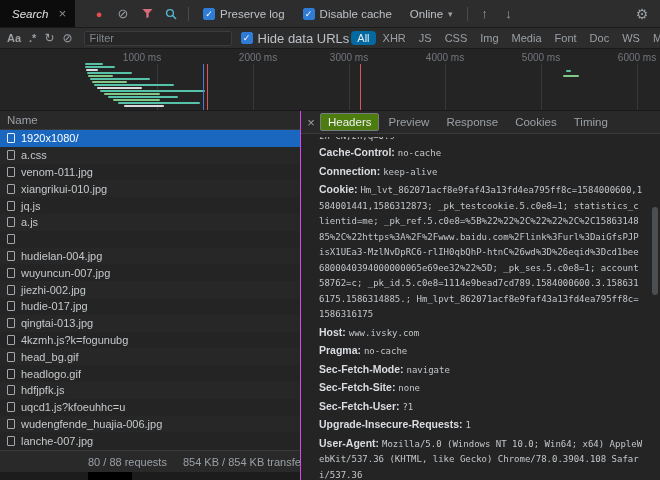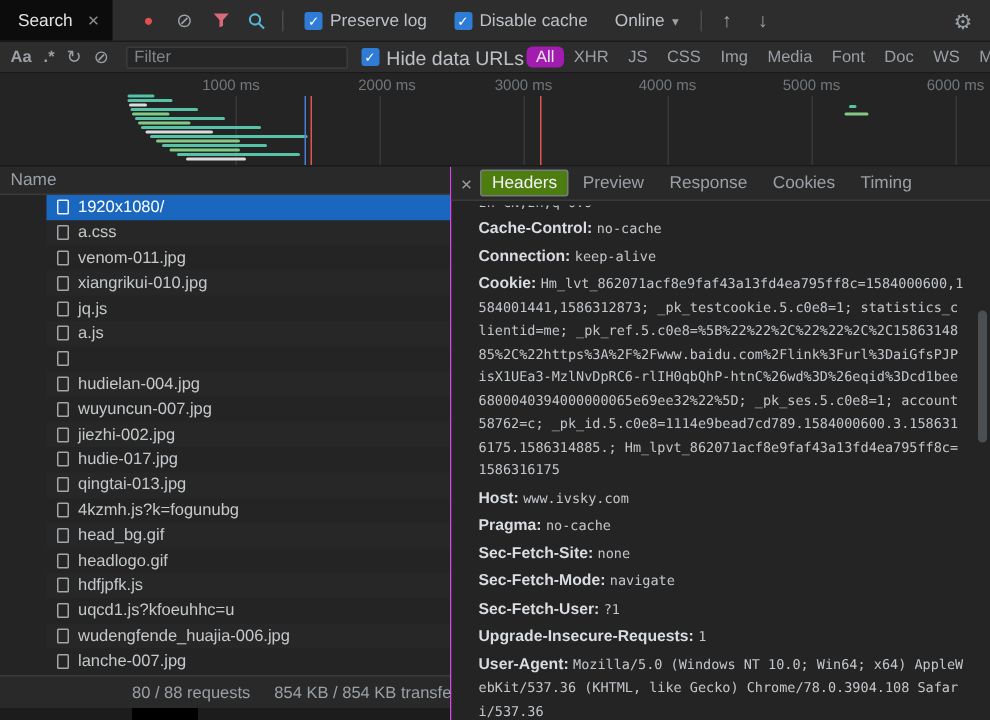--- a/index.html
+++ b/index.html
@@ -2,21 +2,21 @@
 <html style="--record-red: #e34f4f; --funnel-red: #d86a7a; --search-teal: #55b6d6; --checkbox-blue: #2f7cd6; --selection-blue: #1a67c0; --bar-teal: #56c2a7; --bar-green: #83c986; --bar-white: #d9dcde; --line-red: #e05454; --line-blue: #4b7bd6;"><head>
 <meta charset="utf-8">
 <style>
   * { box-sizing: border-box; margin: 0; padding: 0; }
   html, body { width: 660px; height: 480px; overflow: hidden; }
   body { background:#242424; color:#9aa0a6; font-family:"Liberation Sans",sans-serif; font-size:12px; }
   .devtools { width:660px; height:480px; display:flex; flex-direction:column; }
 
   
   .toolbar-top { height:28px; flex:0 0 auto; background:#2d2d2d; border-bottom:1px solid #1a1a1a; display:flex; align-items:center; }
-  .search-tab { height:100%; display:flex; align-items:center; background:#0c0c0c; padding:0 9px 0 12px; color:#e3e3e3; gap:10px; font-size:11.5px; }
+  .search-tab { height:100%; display:flex; align-items:center; background:#0c0c0c; padding:0 9px 0 12px; color:#e3e3e3; gap:10px; font-size:11.5px;font-style:italic; }
   .tab-close { color:#8a9096; font-size:13px; }
   .icon { width:24px; height:22px; display:flex; align-items:center; justify-content:center; color:#9aa0a6; font-size:13px; flex:0 0 auto; }
   .icon.record { color:var(--record-red); font-size:11px; margin-left:12px; }
   .icon.funnel { color:var(--funnel-red); }
   .icon.search { color:var(--search-teal); }
   .vsep { width:1px; height:14px; background:#4a4a4a; margin:0 5px; flex:0 0 auto; }
   .check-group { display:flex; align-items:center; gap:5px; margin:0 9px; color:#bdc1c6; font-size:11.5px; white-space:nowrap; }
   .checkbox { width:12px; height:12px; border-radius:2px; border:1px solid #6e7378; display:flex; align-items:center; justify-content:center; color:#fff; font-size:9px; flex:0 0 auto; }
   .checkbox.checked { background:var(--checkbox-blue); border-color:var(--checkbox-blue); }
   .checkbox.checked::after { content:"✓"; }
@@ -25,35 +25,35 @@
   .gear { margin-left:auto; margin-right:6px; font-size:14px; }
 
   
   .toolbar-filter { height:21px; flex:0 0 auto; background:#2d2d2d; border-bottom:1px solid #1a1a1a; display:flex; align-items:center; padding-left:3px; }
   .ticon { color:#9aa0a6; font-size:11px; margin:0 4px; font-weight:bold; flex:0 0 auto; }
   .filter-input { width:148px; height:15px; background:#262626; border:1px solid #3c3c3c; border-radius:2px; color:#bdc1c6; font-size:11px; padding:0 5px; outline:none; margin:0 7px; font-family:inherit; flex:0 0 auto; }
   .filter-input::placeholder { color:#80868b; }
   .check-group.small { font-size:13px; margin:0 2px; }
   .pills { display:flex; align-items:center; }
   .pill { font-size:11px; color:#9aa0a6; padding:1px 6px; border-radius:4px; margin-right:1px; white-space:nowrap; }
-  .pill.selected { background:#a21caf; color:#e8eaed; }
+  .pill.selected { background:#0369a1; color:#e8eaed; }
 
   
   .timeline { position:relative; height:62px; flex:0 0 auto; border-bottom:1px solid #1a1a1a; background:#242424; overflow:hidden; }
   .tl-label { position:absolute; top:3px; transform:translateX(-50%); font-size:10px; color:#73787d; white-space:nowrap; }
   .tl-grid { position:absolute; top:15px; bottom:0; width:1px; background:#34383b; }
   .tl-bar { position:absolute; height:2px; border-radius:1px; }
   .tl-event { position:absolute; top:15px; bottom:0; width:1px; }
 
   
   .main { flex:1; display:flex; min-height:0; }
   .left-pane { width:301px; flex:0 0 301px; border-right:1px solid #d946ef; display:flex; flex-direction:column; min-height:0; background:#242424; }
   .name-header { height:19px; line-height:18px; flex:0 0 auto; background:#292929; border-bottom:1px solid #3a3a3a; padding-left:7px; font-size:11.5px; color:#9aa0a6; }
   .request-list { flex:1; overflow:hidden; }
-  .req-row { height:16.8px; display:flex; align-items:center; gap:6px; padding-left:7px; font-size:11px; color:#c5c9cc; white-space:nowrap; overflow:hidden;margin-left:31px; }
+  .req-row { height:16.8px; display:flex; align-items:center; gap:6px; padding-left:7px; font-size:11px; color:#c5c9cc; white-space:nowrap; overflow:hidden; }
   .req-row:nth-child(even) { background:#272727; }
   .req-row.selected, .req-row.selected:nth-child(even) { background:var(--selection-blue); color:#fff; }
   .doc-icon { width:8px; height:10px; border:1px solid #a2a7ab; border-radius:1px; flex:0 0 auto; }
   .req-row.selected .doc-icon { border-color:#e8f0fe; }
   .status-bar { height:22px; flex:0 0 auto; background:#292929; border-top:1px solid #3a3a3a; display:flex; align-items:center; font-size:11px; color:#9aa0a6; padding-left:88px; gap:8px; white-space:nowrap; }
   .sb-sep { width:1px; height:12px; background:#4a4a4a; }
   .bottom-strip { height:8px; flex:0 0 auto; background:#1c1c1c; }
   .black-tab { display:block; margin-left:88px; width:44px; height:8px; background:#000; }
 
   
@@ -130,21 +130,21 @@
         <span class="pill">Media</span>
         <span class="pill">Font</span>
         <span class="pill">Doc</span>
         <span class="pill">WS</span>
         <span class="pill">Manifest</span>
       </div>
   </div>
 
   <div class="timeline" id="timeline">
       <div class="tl-grid" style="left: 157px;"></div>
-      <div class="tl-label" style="left: 154px;">1000 ms</div>
+      <div class="tl-label" style="left: 142px;">1000 ms</div>
       <div class="tl-grid" style="left: 253px;"></div>
       <div class="tl-label" style="left: 258px;">2000 ms</div>
       <div class="tl-grid" style="left: 349px;"></div>
       <div class="tl-label" style="left: 349px;">3000 ms</div>
       <div class="tl-grid" style="left: 445px;"></div>
       <div class="tl-label" style="left: 445px;">4000 ms</div>
       <div class="tl-grid" style="left: 541px;"></div>
       <div class="tl-label" style="left: 541px;">5000 ms</div>
       <div class="tl-grid" style="left: 637px;"></div>
       <div class="tl-label" style="left: 637px;">6000 ms</div>
@@ -272,22 +272,22 @@
             <span class="dtab">Timing</span>
           </span>
       </div>
       <div class="headers-content" id="headers-content">
           <div class="hdr-line clipped">zh-CN,zh;q=0.9</div>
           <div class="hdr-line"><span class="hname">Cache-Control: </span><span class="hvalue">no-cache</span></div>
           <div class="hdr-line"><span class="hname">Connection: </span><span class="hvalue">keep-alive</span></div>
           <div class="hdr-line"><span class="hname">Cookie: </span><span class="hvalue">Hm_lvt_862071acf8e9faf43a13fd4ea795ff8c=1584000600,1584001441,1586312873; _pk_testcookie.5.c0e8=1; statistics_clientid=me; _pk_ref.5.c0e8=%5B%22%22%2C%22%22%2C%2C1586314885%2C%22https%3A%2F%2Fwww.baidu.com%2Flink%3Furl%3DaiGfsPJPisX1UEa3-MzlNvDpRC6-rlIH0qbQhP-htnC%26wd%3D%26eqid%3Dcd1bee6800040394000000065e69ee32%22%5D; _pk_ses.5.c0e8=1; account58762=c; _pk_id.5.c0e8=1114e9bead7cd789.1584000600.3.1586316175.1586314885.; Hm_lpvt_862071acf8e9faf43a13fd4ea795ff8c=1586316175</span></div>
           <div class="hdr-line"><span class="hname">Host: </span><span class="hvalue">www.ivsky.com</span></div>
           <div class="hdr-line"><span class="hname">Pragma: </span><span class="hvalue">no-cache</span></div>
+          <div class="hdr-line"><span class="hname">Sec-Fetch-Mode: </span><span class="hvalue">navigate</span></div>
           <div class="hdr-line"><span class="hname">Sec-Fetch-Site: </span><span class="hvalue">none</span></div>
-          <div class="hdr-line"><span class="hname">Sec-Fetch-Mode: </span><span class="hvalue">navigate</span></div>
           <div class="hdr-line"><span class="hname">Sec-Fetch-User: </span><span class="hvalue">?1</span></div>
           <div class="hdr-line"><span class="hname">Upgrade-Insecure-Requests: </span><span class="hvalue">1</span></div>
           <div class="hdr-line"><span class="hname">User-Agent: </span><span class="hvalue">Mozilla/5.0 (Windows NT 10.0; Win64; x64) AppleWebKit/537.36 (KHTML, like Gecko) Chrome/78.0.3904.108 Safari/537.36</span></div>
         </div>
       <div class="v-scrollbar">
         <div class="v-thumb"></div>
       </div>
     </div>
 
   </div>

